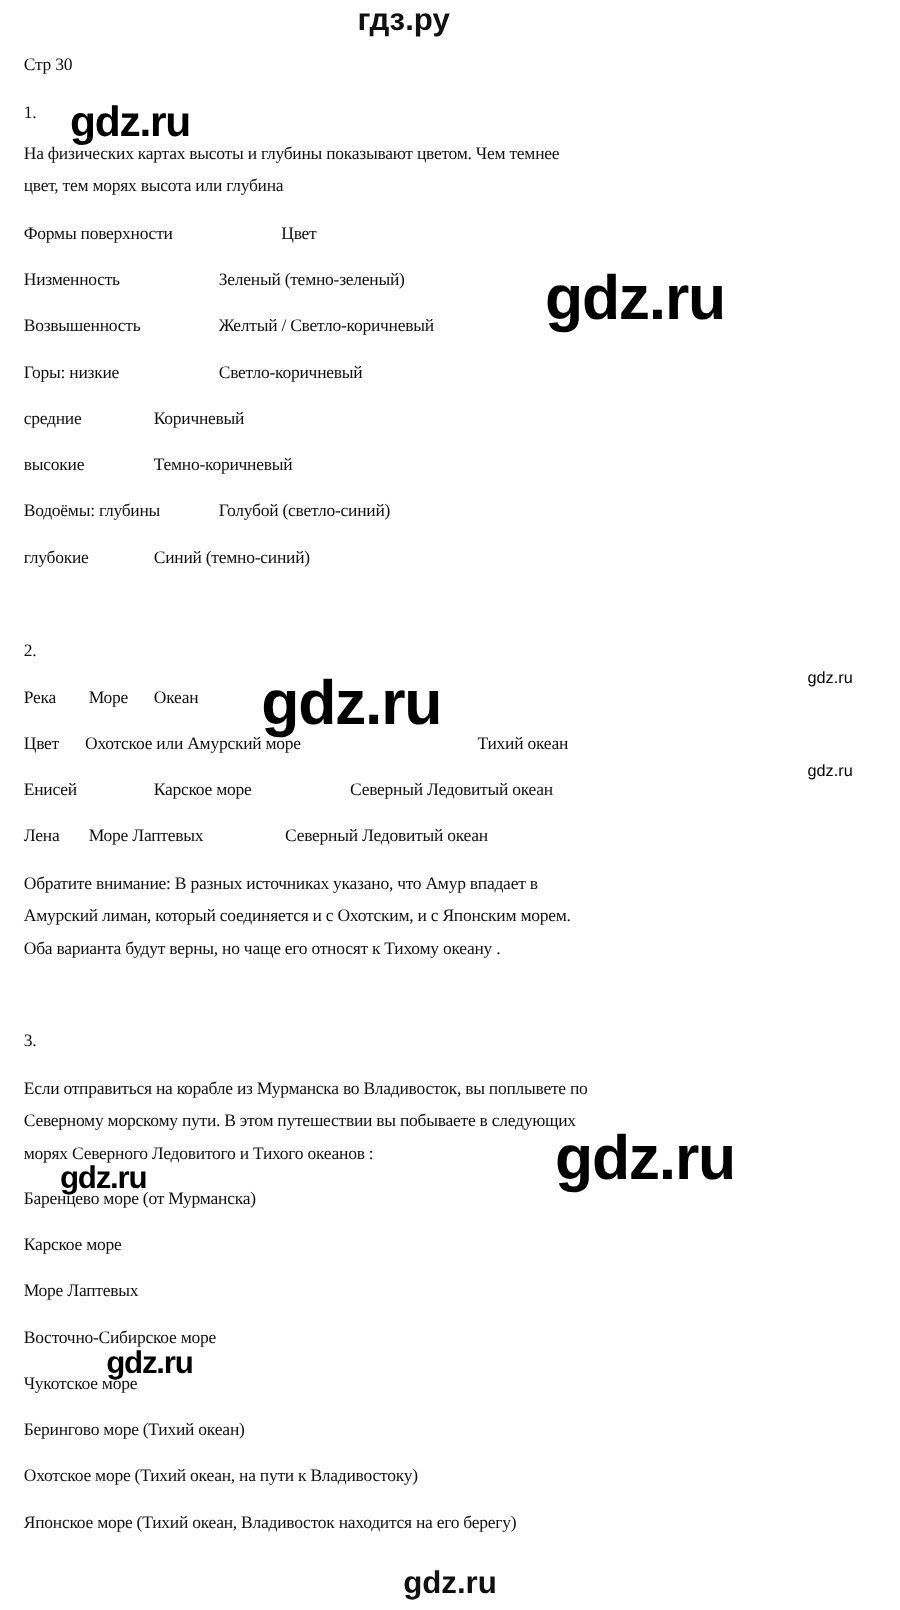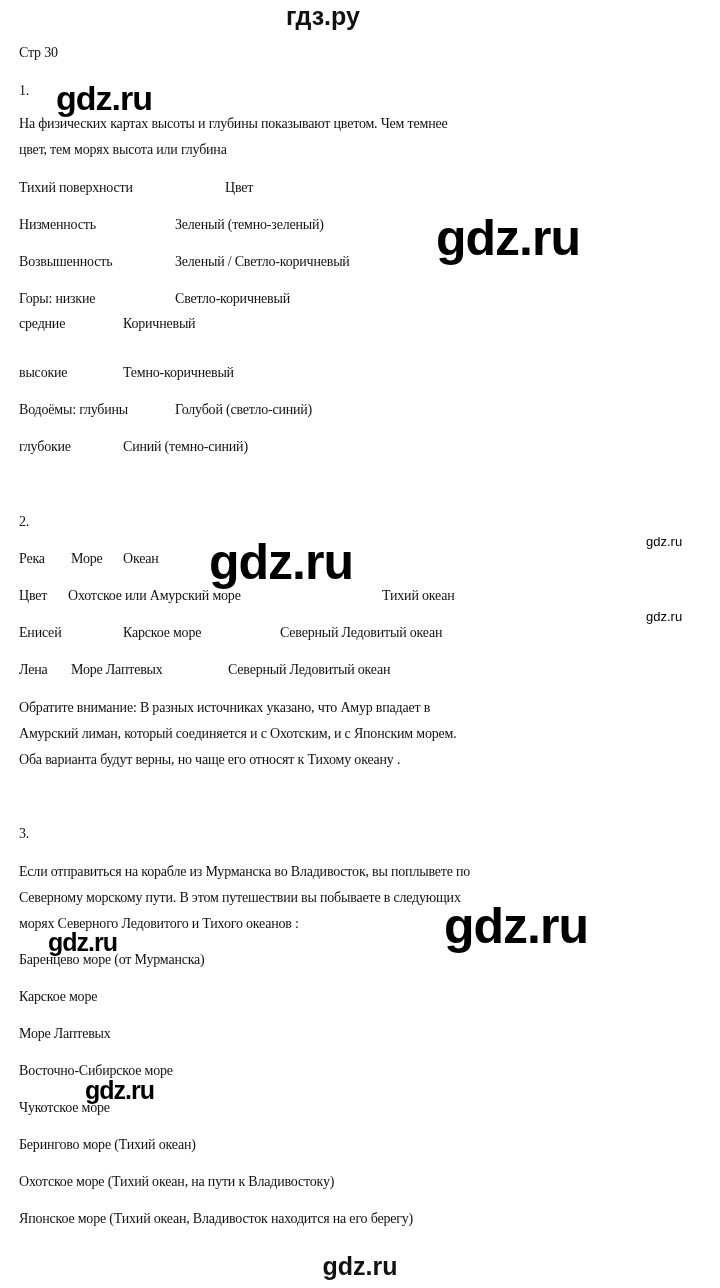--- a/index.html
+++ b/index.html
@@ -39,36 +39,36 @@
 <div class="header">гдз.ру</div>
 
 <div class="line" style="top:41px">Стр 30</div>
 
 <div class="line" style="top:79px">1.</div>
 <div class="line" style="top:112px">На физических картах высоты и глубины показывают цветом. Чем темнее</div>
 <div class="line" style="top:138px">цвет, тем морях высота или глубина</div>
 
 <div>
   <div class="line" style="top:176px">
-    <span>Тихий поверхности</span>
+    <span>Формы поверхности</span>
     <span class="col" style="left:206px">Цвет</span>
   </div>
   <div class="line" style="top:213px">
     <span>Низменность</span>
     <span class="col" style="left:156px">Зеленый (темно-зеленый)</span>
   </div>
   <div class="line" style="top:250px">
     <span>Возвышенность</span>
-    <span class="col" style="left:156px">Зеленый / Светло-коричневый</span>
+    <span class="col" style="left:156px">Желтый / Светло-коричневый</span>
   </div>
   <div class="line" style="top:287px">
     <span>Горы: низкие</span>
     <span class="col" style="left:156px">Светло-коричневый</span>
   </div>
-  <div class="line" style="top:312px">
+  <div class="line" style="top:324px">
     <span>средние</span>
     <span class="col" style="left:104px">Коричневый</span>
   </div>
   <div class="line" style="top:361px">
     <span>высокие</span>
     <span class="col" style="left:104px">Темно-коричневый</span>
   </div>
   <div class="line" style="top:398px">
     <span>Водоёмы: глубины</span>
     <span class="col" style="left:156px">Голубой (светло-синий)</span>

